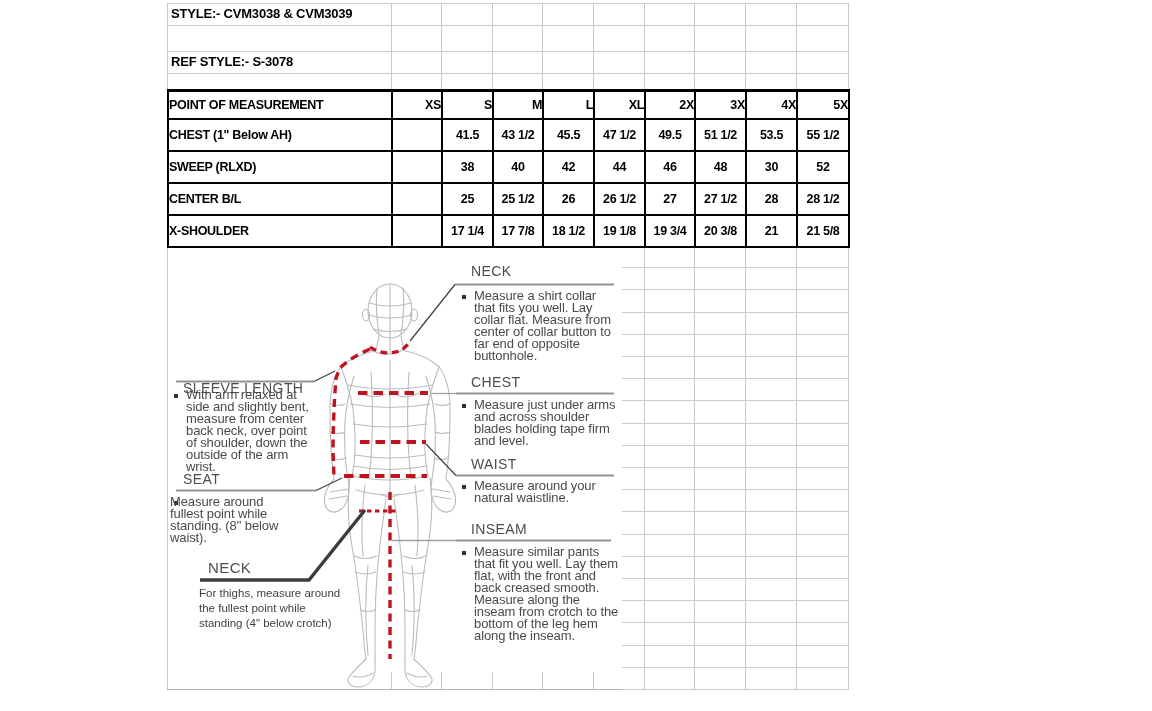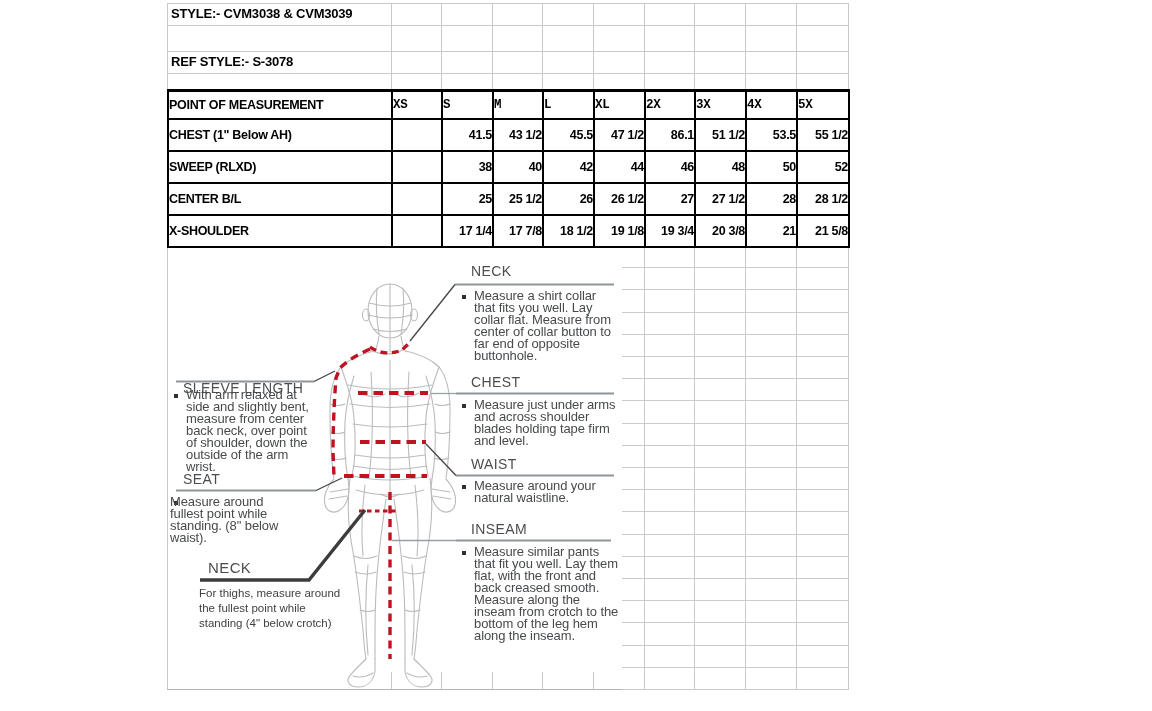--- a/index.html
+++ b/index.html
@@ -15,22 +15,22 @@
     background:repeating-linear-gradient(to bottom, transparent 0px, transparent 21.2px, #cbcbcb 21.2px, #cbcbcb 22.2px);}
 
   
   table.size{position:absolute;left:148px;top:89px;width:681px;border-collapse:collapse;
     table-layout:fixed;background:#7dd3fc;border:2px solid #000;border-top:3px solid #000;}
   table.size td{border:2px solid #000;font-weight:bold;font-size:12.5px;color:#000;
     letter-spacing:-0.3px;padding:0;vertical-align:middle;background:#fff;}
   table.size tr.hd{height:28px;}
   table.size tr.dr{height:32px;}
   td.lbl{text-align:left;padding-left:4px;}
-  td.hc{text-align:left;font-family:Liberation Mono, monospace;}
-  td.val{text-align:right;padding-left:7px;}
+  td.hc{text-align:right;}
+  td.val{text-align:center;padding-left:7px;}
 
   
   .sec-title{position:absolute;font-size:14px;color:#4b4e50;letter-spacing:0.4px;white-space:nowrap;}
   .sec-text{position:absolute;font-size:13px;line-height:12px;color:#474a4c;letter-spacing:-0.1px;}
   .thigh-text{font-size:11.5px;line-height:15px;color:#3f4244;letter-spacing:0;}
   .blt{position:absolute;width:4px;height:4px;background:#2f2f2f;}
 </style>
 </head>
 <body>
 
@@ -209,35 +209,35 @@
       <td class="hc">4X</td>
       <td class="hc">5X</td>
     </tr>
     <tr class="dr">
       <td class="lbl">CHEST (1" Below AH)</td>
       <td class="val"></td>
       <td class="val">41.5</td>
       <td class="val">43 1/2</td>
       <td class="val">45.5</td>
       <td class="val">47 1/2</td>
-      <td class="val">86.1</td>
+      <td class="val">49.5</td>
       <td class="val">51 1/2</td>
       <td class="val">53.5</td>
       <td class="val">55 1/2</td>
     </tr>
     <tr class="dr">
       <td class="lbl">SWEEP (RLXD)</td>
       <td class="val"></td>
       <td class="val">38</td>
       <td class="val">40</td>
       <td class="val">42</td>
       <td class="val">44</td>
       <td class="val">46</td>
       <td class="val">48</td>
-      <td class="val">50</td>
+      <td class="val">30</td>
       <td class="val">52</td>
     </tr>
     <tr class="dr">
       <td class="lbl">CENTER B/L</td>
       <td class="val"></td>
       <td class="val">25</td>
       <td class="val">25 1/2</td>
       <td class="val">26</td>
       <td class="val">26 1/2</td>
       <td class="val">27</td>

